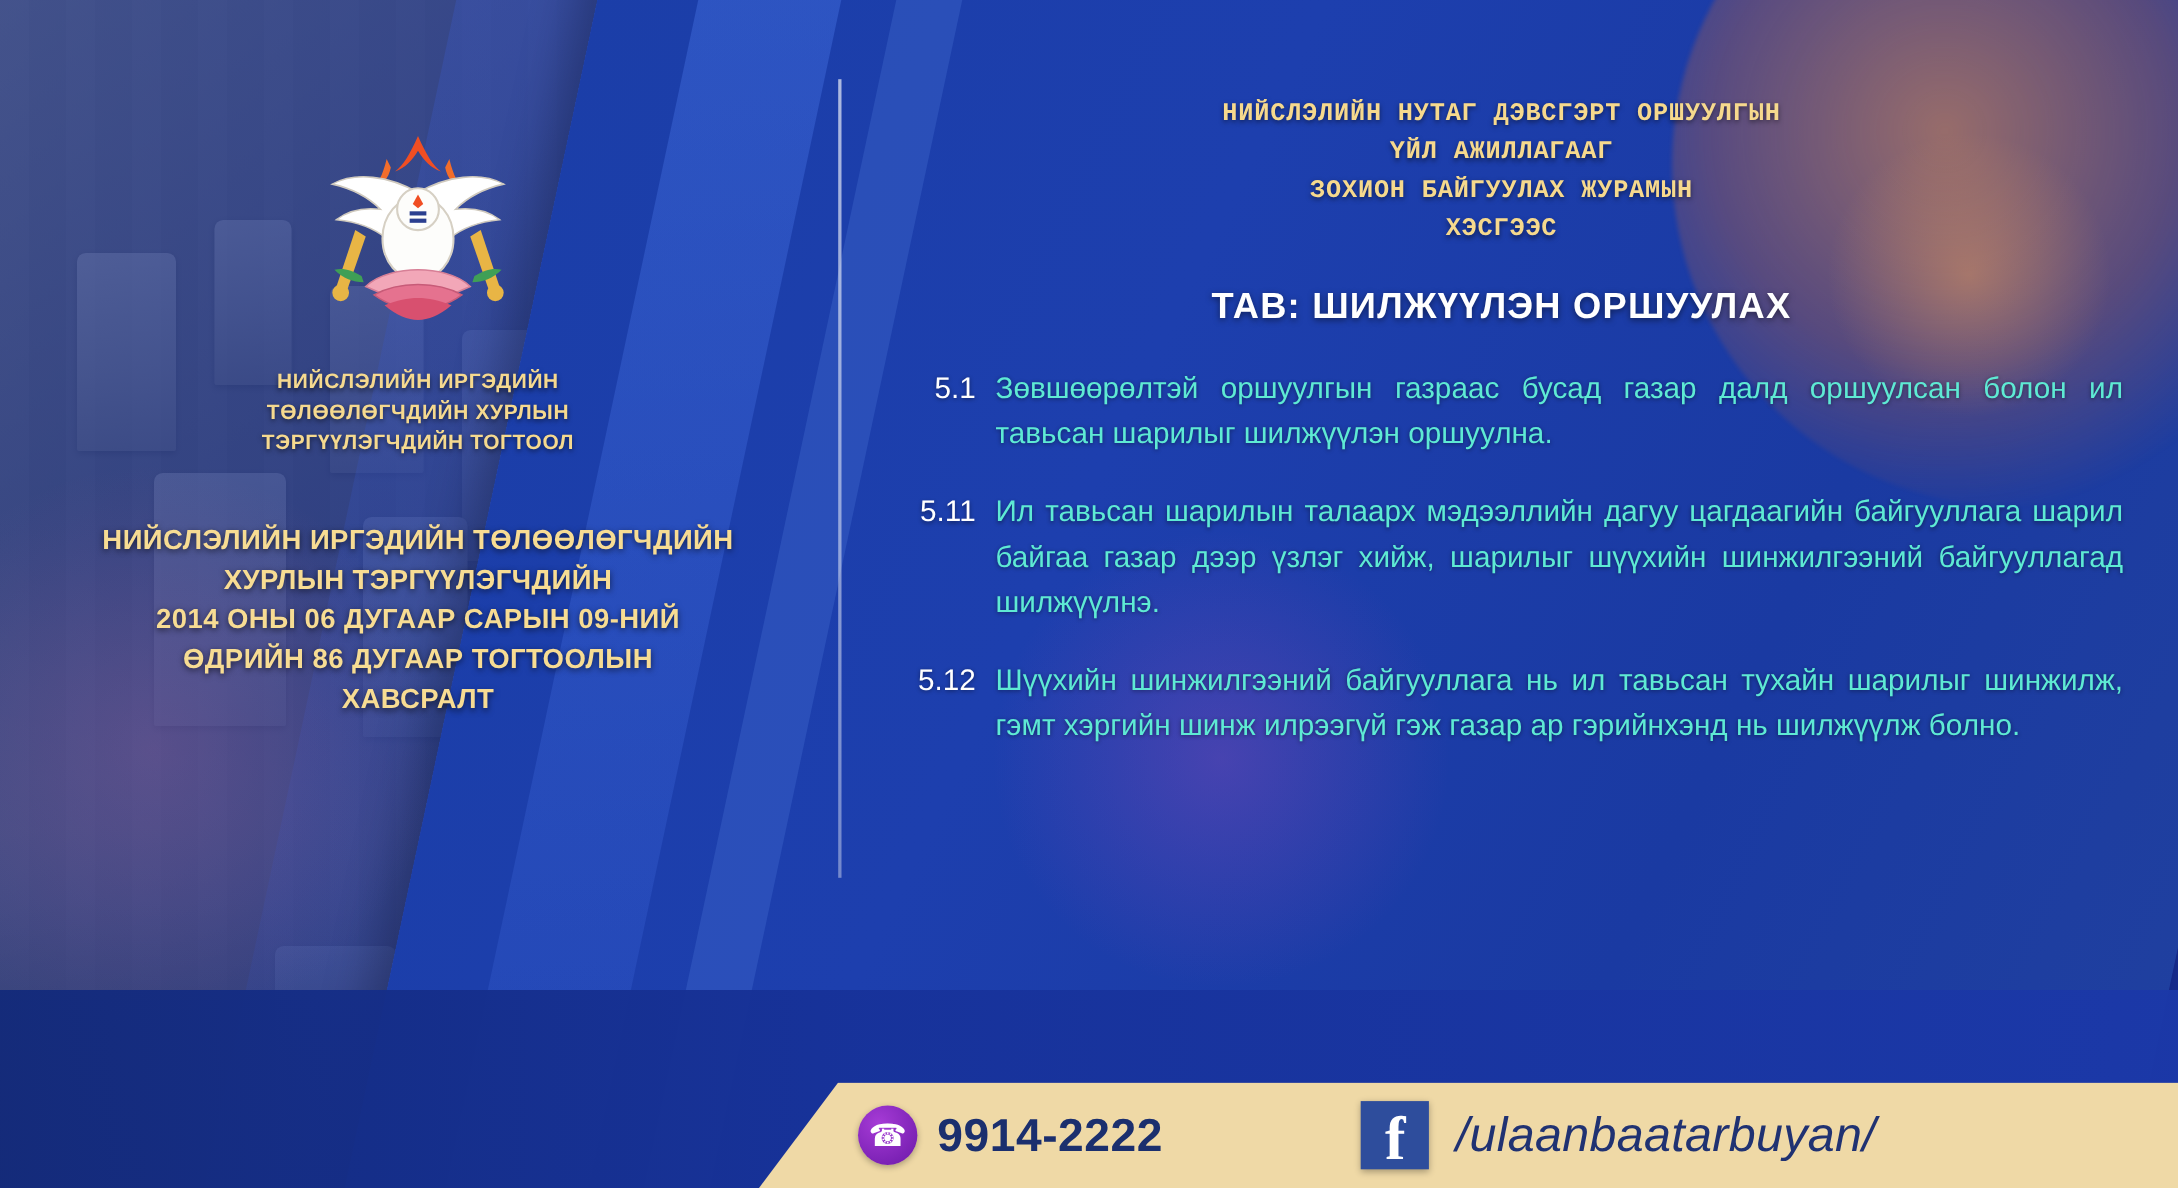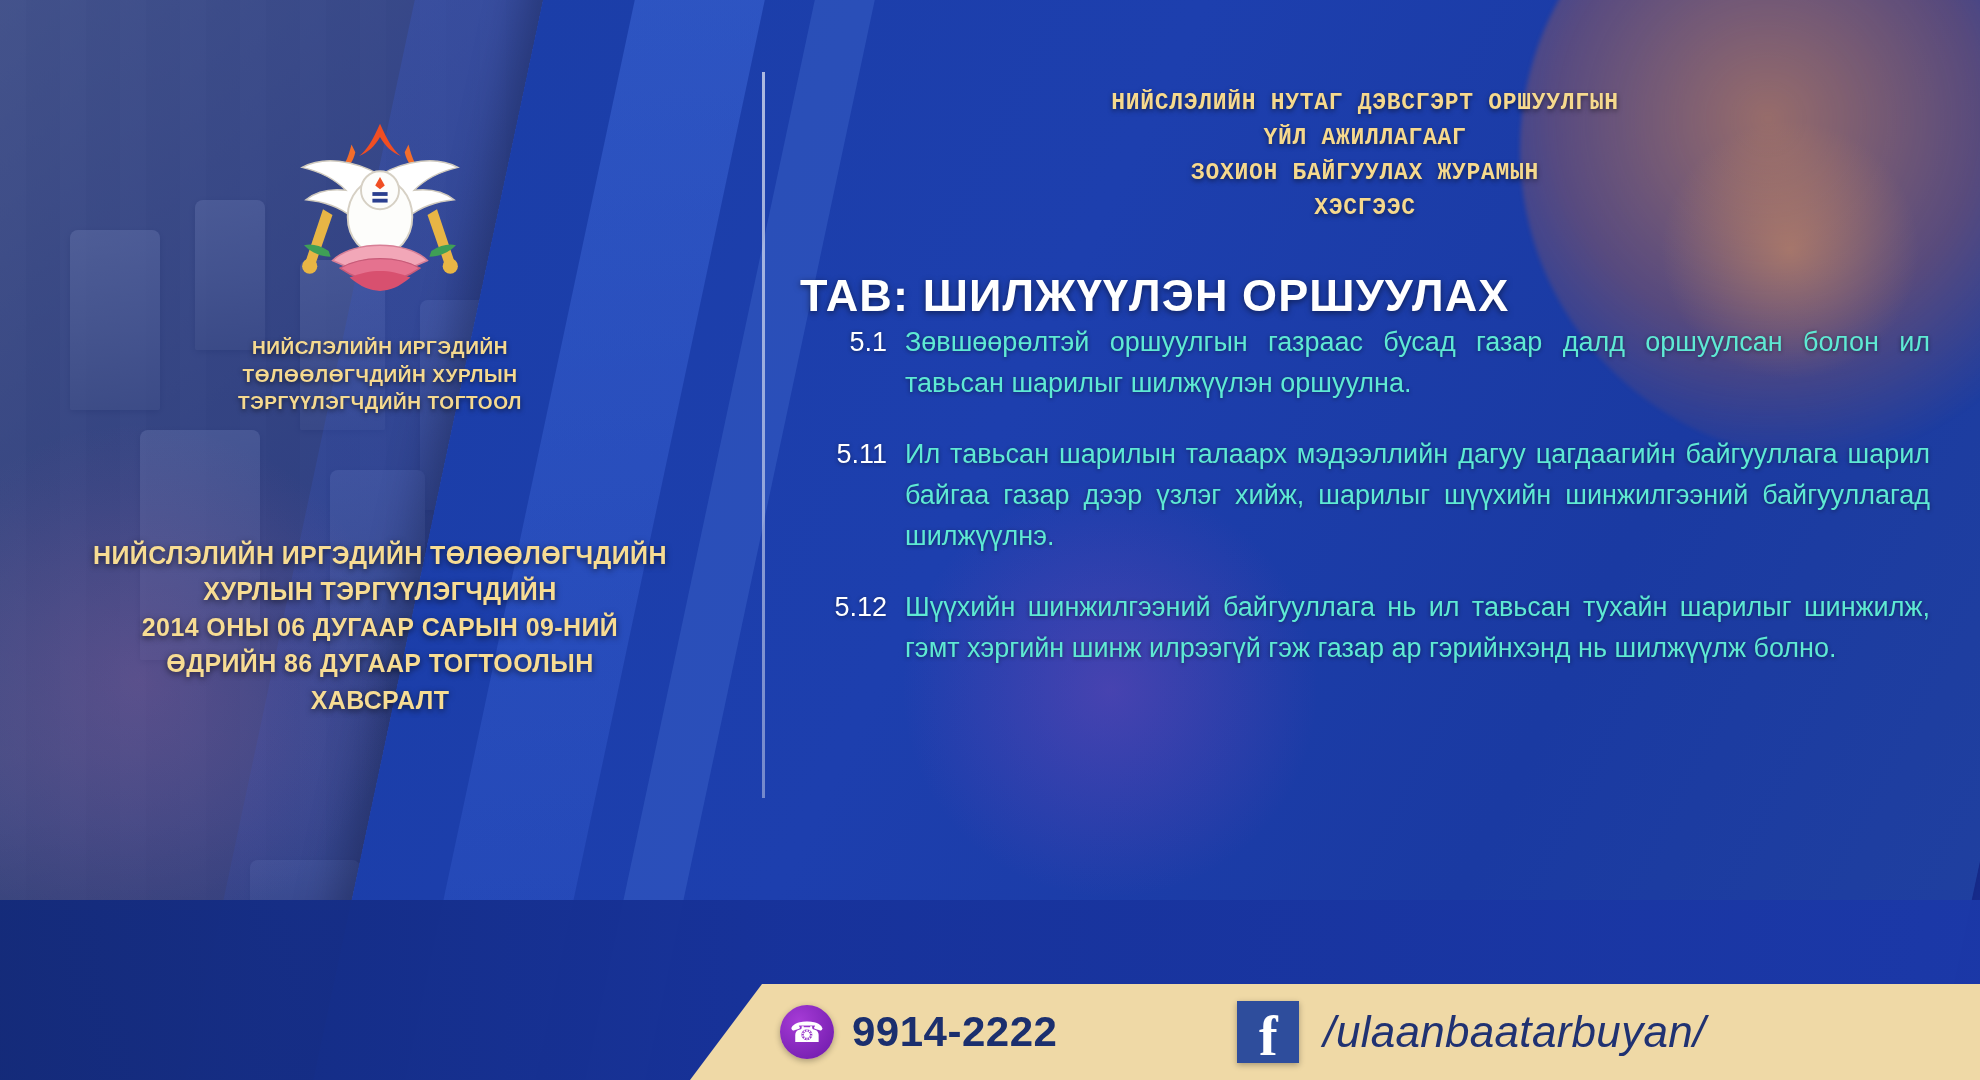--- a/index.html
+++ b/index.html
@@ -127,21 +127,21 @@
     text-align: center;
     color: #f5d98f;
     font-weight: bold;
     font-size: 19px;
     line-height: 1.45;
     letter-spacing: 0.6px;
     text-shadow: 0 2px 5px rgba(0,0,0,0.55);
   }
 
   .left-sub {
-    margin-top: 120px;
+    margin-top: 56px;
     text-align: center;
     color: #f7dc93;
     font-weight: bold;
     font-size: 25px;
     line-height: 1.45;
     letter-spacing: 0.4px;
     text-shadow: 0 2px 6px rgba(0,0,0,0.6);
     width: 700px;
   }
 
@@ -166,29 +166,30 @@
     font-weight: bold;
     font-size: 23px;
     line-height: 1.52;
     letter-spacing: 0.7px;
     text-align: center;
     text-shadow: 0 2px 5px rgba(0,0,0,0.5);
     font-family: Liberation Mono, monospace;
   }
 
   .section-title {
-    margin-top: 44px;
+    margin-top: 33px;
     color: #ffffff;
     font-weight: bold;
-    font-size: 45px;
+    font-size: 33px;
     letter-spacing: 1.1px;
+    text-align: center;
     text-shadow: 0 2px 6px rgba(0,0,0,0.5);
   }
 
-  .clauses { }
+  .clauses { margin-top: 36px; }
 
   .clause {
     display: flex;
     align-items: flex-start;
     margin-bottom: 30px;
   }
   .clause-num {
     flex: 0 0 105px;
     text-align: right;
     padding-right: 18px;

